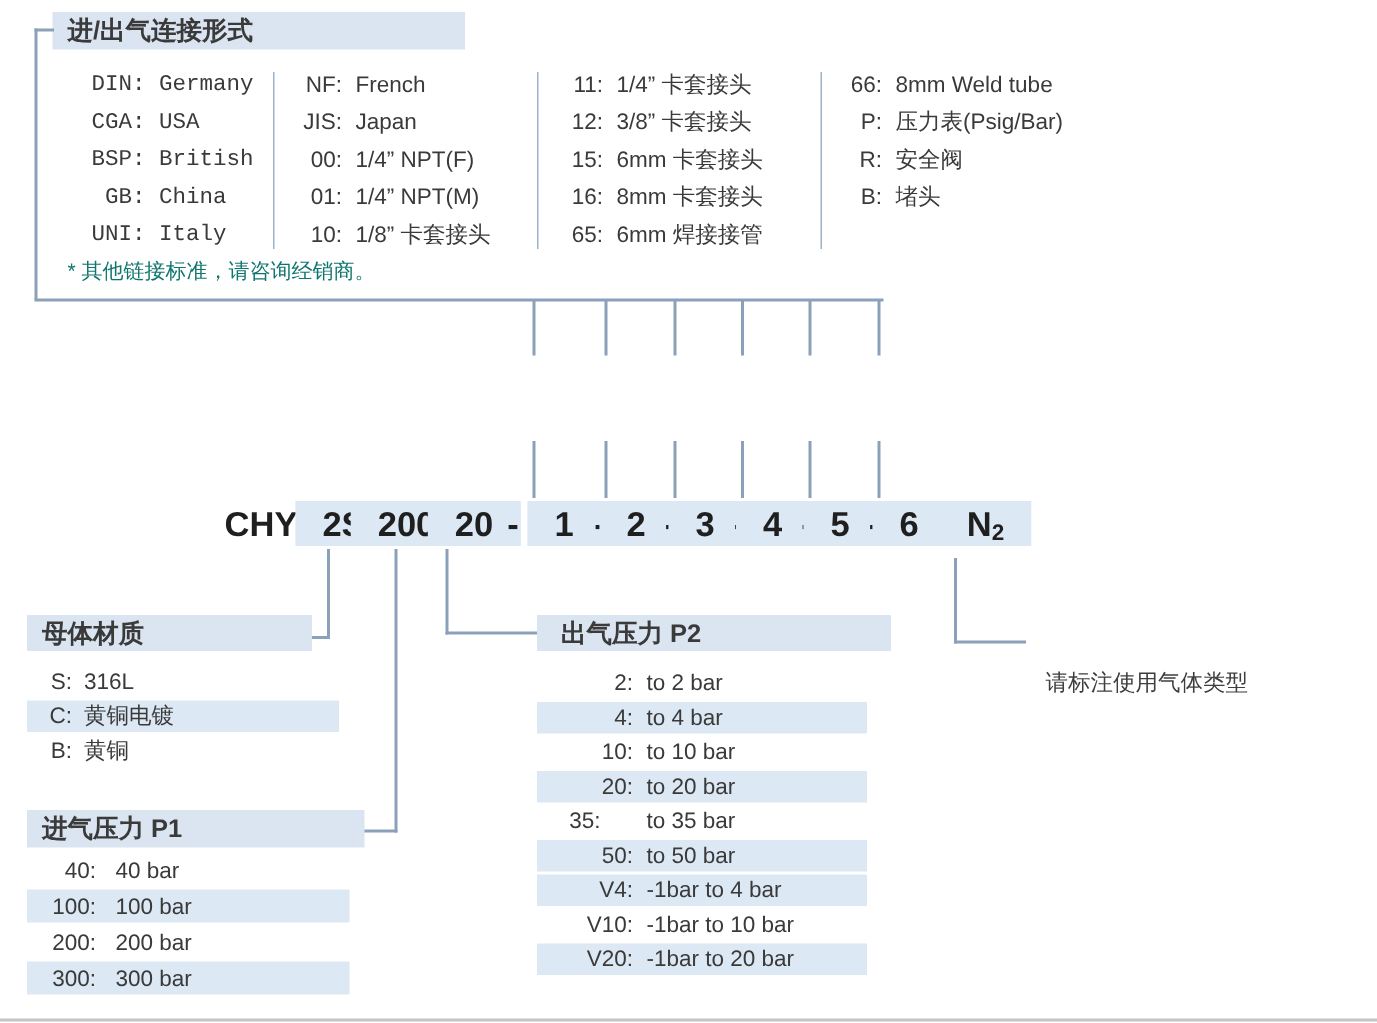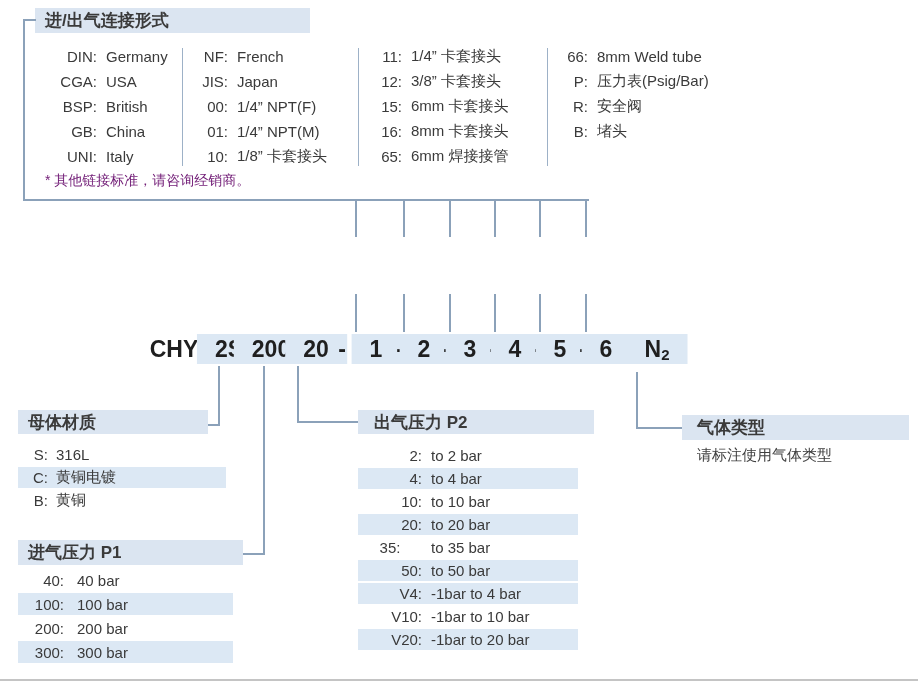--- a/index.html
+++ b/index.html
@@ -18,26 +18,26 @@
 
   .vline,.hline{position:absolute;background:var(--line);}
   .elbow-br{position:absolute;border-right:2px solid var(--line);border-bottom:2px solid var(--line);}
   .elbow-bl{position:absolute;border-left:2px solid var(--line);border-bottom:2px solid var(--line);}
   .divider{position:absolute;width:1px;background:#9db1c7;}
 
   .col{position:absolute;}
   .trow{display:grid;column-gap:9px;height:25px;align-items:center;font-size:15px;}
   .trow .code{text-align:right;white-space:nowrap;}
   .trow .val{text-align:left;white-space:nowrap;}
-  .col1 .trow{grid-template-columns:52px 1fr;}
+  .col1 .trow{grid-template-columns:52px 1fr;font-family:Liberation Mono, monospace;}
   .col2 .trow{grid-template-columns:32px 1fr;}
   .col3 .trow{grid-template-columns:30px 1fr;}
   .col4 .trow{grid-template-columns:30px 1fr;}
 
-  .footnote{position:absolute;left:45px;top:172px;font-size:14px;color:#701a75;white-space:nowrap;}
+  .footnote{position:absolute;left:45px;top:172px;font-size:14px;color:#0f766e;white-space:nowrap;}
 
   .iface-box{position:absolute;left:331px;top:237px;width:283px;height:57px;border:2px solid var(--boxborder);
     background:#fff;display:flex;align-items:center;justify-content:center;}
   .iface-box .t{font-size:23px;letter-spacing:4px;color:#3c3c3c;white-space:nowrap;}
 
   .codepart{position:absolute;top:334px;height:30px;line-height:30px;transform:translateX(-50%);
     font-size:23px;font-weight:700;color:#1f1f1f;white-space:nowrap;margin-left:20px;}
   .chip{background:var(--hl);padding:0 18px;}
   .sub{font-size:15px;vertical-align:-3px;}
 
@@ -277,20 +277,17 @@
     <div class="lrow">
       <span style="text-align:right;">V10:</span>
       <span>-1bar to 10 bar</span>
     </div>
     <div class="lrow hl">
       <span style="text-align:right;">V20:</span>
       <span>-1bar to 20 bar</span>
     </div>
   </div>
 
-  <div class="band" style="left:682px;top:415px;width:212px;height:25px;padding-left:15px;">
-    <span class="t">气体类型</span>
-  </div>
   <div class="gasdesc">请标注使用气体类型</div>
 
   <div class="bottom-edge"></div>
 
 </div>
 
 </body></html>

